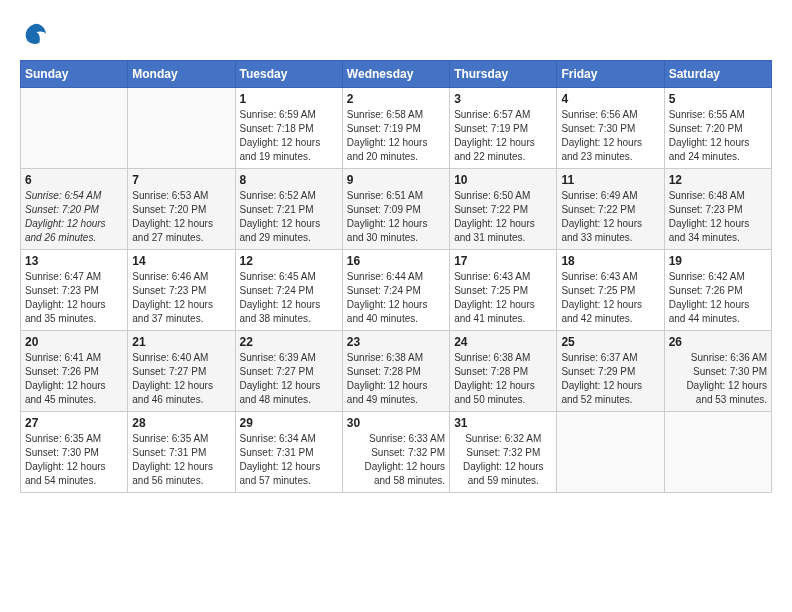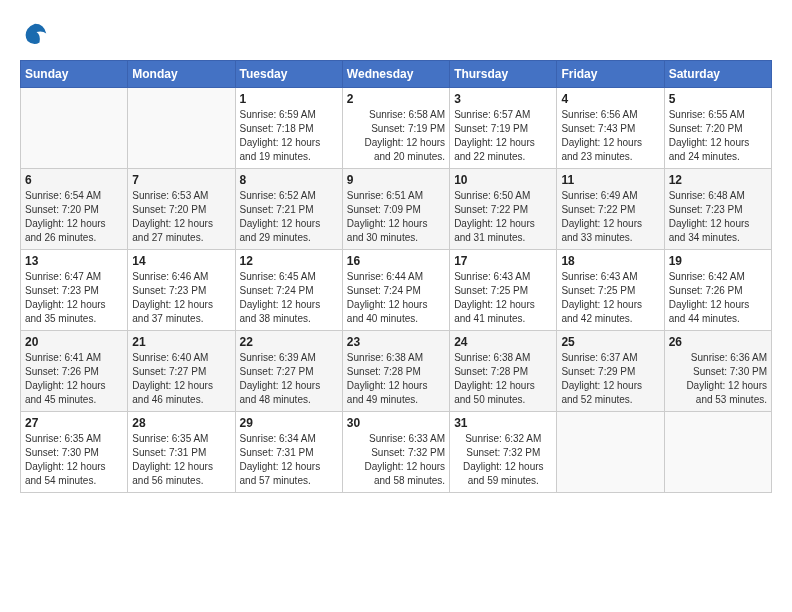--- a/index.html
+++ b/index.html
@@ -128,51 +128,51 @@
         <td class="empty"></td>
         <td>
           <div class="day-num">1</div>
           <div class="day-info" style="white-space: pre-line;">Sunrise: 6:59 AM
 Sunset: 7:18 PM
 Daylight: 12 hours
 and 19 minutes.</div>
         </td>
         <td>
           <div class="day-num">2</div>
-          <div class="day-info" style="white-space: pre-line; text-align: right;">Sunrise: 6:58 AM
+          <div class="day-info" style="white-space: pre-line;">Sunrise: 6:58 AM
 Sunset: 7:19 PM
 Daylight: 12 hours
 and 20 minutes.</div>
         </td>
         <td>
           <div class="day-num">3</div>
           <div class="day-info" style="white-space: pre-line;">Sunrise: 6:57 AM
 Sunset: 7:19 PM
 Daylight: 12 hours
 and 22 minutes.</div>
         </td>
         <td>
           <div class="day-num">4</div>
           <div class="day-info" style="white-space: pre-line;">Sunrise: 6:56 AM
-Sunset: 7:43 PM
+Sunset: 7:30 PM
 Daylight: 12 hours
 and 23 minutes.</div>
         </td>
         <td>
           <div class="day-num">5</div>
           <div class="day-info" style="white-space: pre-line;">Sunrise: 6:55 AM
 Sunset: 7:20 PM
 Daylight: 12 hours
 and 24 minutes.</div>
         </td>
       </tr>
       <tr class="row-alt">
         <td>
           <div class="day-num">6</div>
-          <div class="day-info" style="white-space: pre-line;">Sunrise: 6:54 AM
+          <div class="day-info" style="white-space: pre-line; font-style: italic;">Sunrise: 6:54 AM
 Sunset: 7:20 PM
 Daylight: 12 hours
 and 26 minutes.</div>
         </td>
         <td>
           <div class="day-num">7</div>
           <div class="day-info" style="white-space: pre-line;">Sunrise: 6:53 AM
 Sunset: 7:20 PM
 Daylight: 12 hours
 and 27 minutes.</div>

